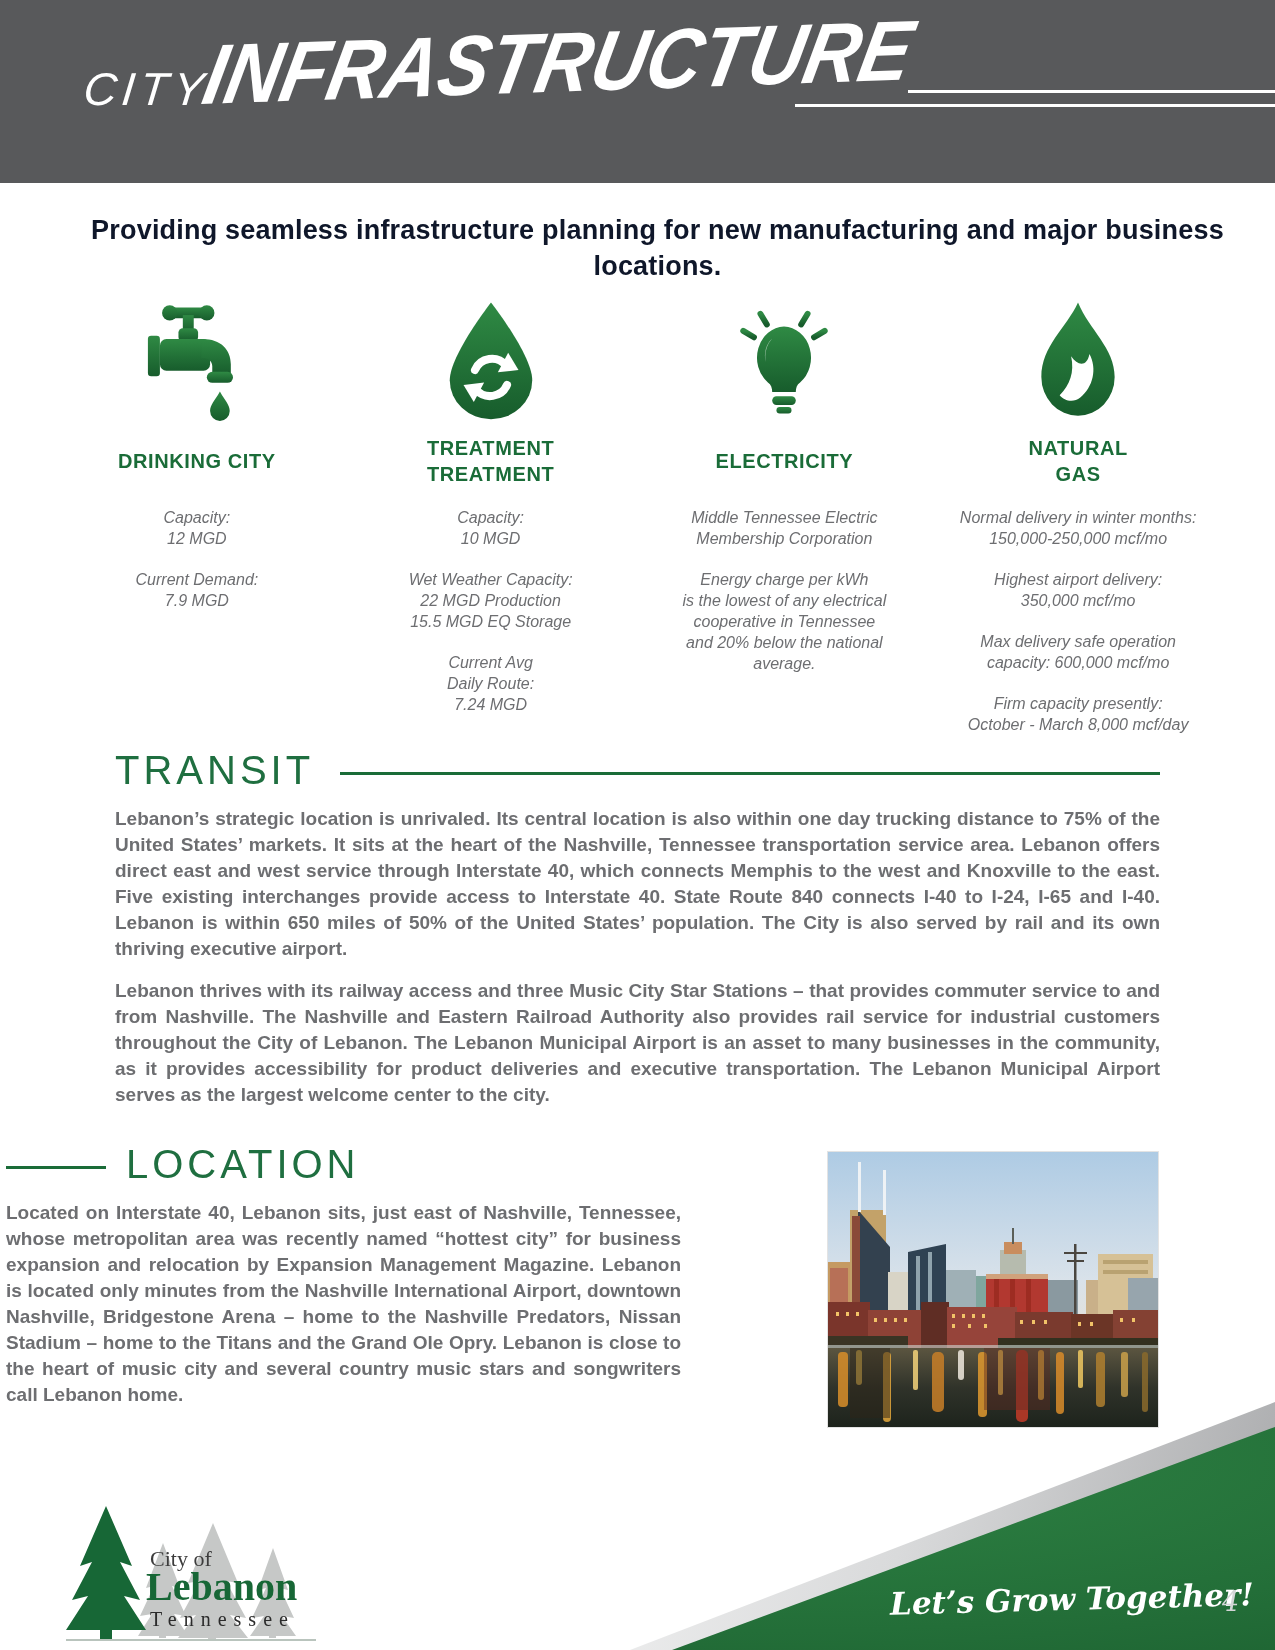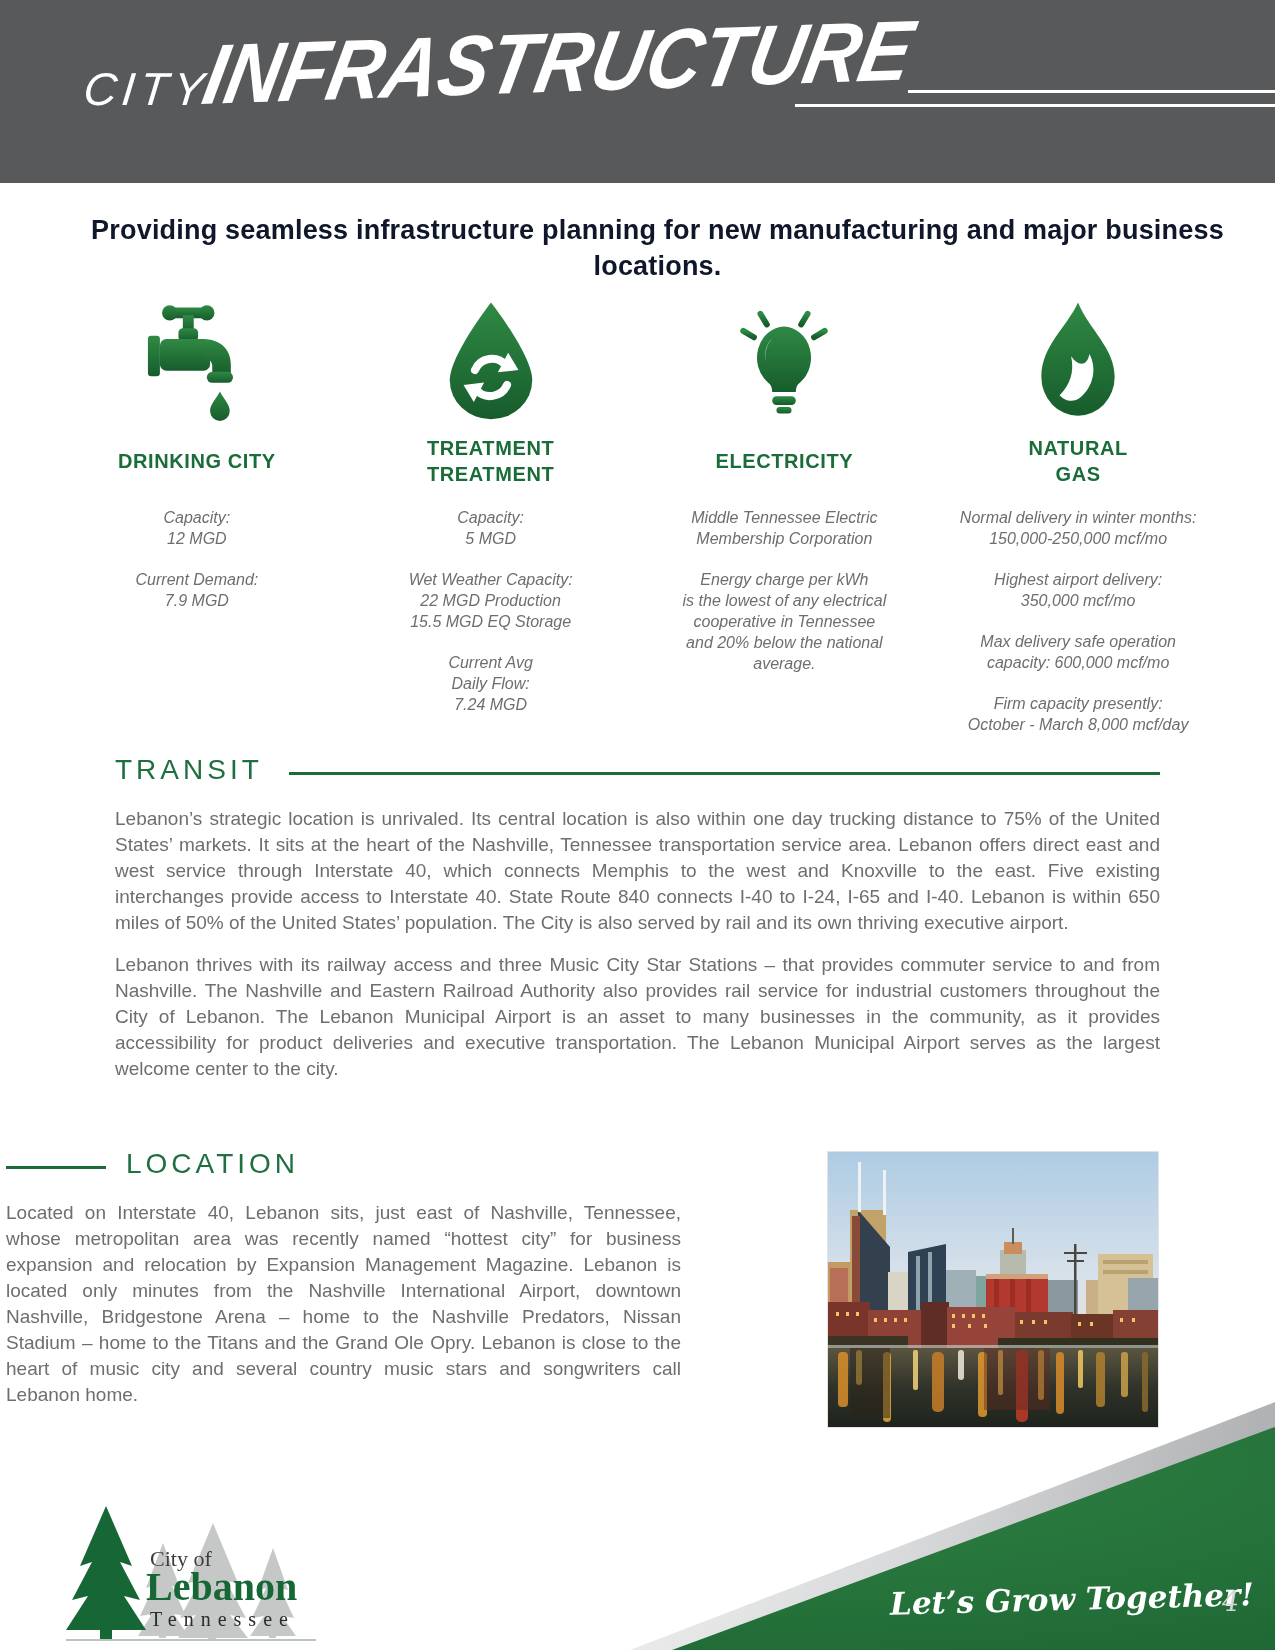--- a/index.html
+++ b/index.html
@@ -26,23 +26,23 @@
   .util-col{flex:1;text-align:center;padding:0 10px;}
   .util-icon{height:132px;display:flex;align-items:center;justify-content:center;}
   .util-title{margin-top:6px;height:54px;display:flex;flex-direction:column;justify-content:center;
         color:#1a6c38;font-weight:bold;font-size:20px;line-height:26px;letter-spacing:.6px;}
   .util-lines{margin-top:19px;font-style:italic;font-size:16px;line-height:21px;color:#6d6e71;}
   .util-lines .gap{height:20px;}
 
   
   .sec-transit{position:absolute;top:748px;left:115px;width:1045px;}
   .sec-head{display:flex;align-items:center;}
-  h2.sec-title{margin:0;font-size:28px;font-weight:300;color:#1f6f40;letter-spacing:4px;line-height:44px;text-align:center;}
+  h2.sec-title{margin:0;font-size:40px;font-weight:300;color:#1f6f40;letter-spacing:4px;line-height:44px;text-align:center;}
   .sec-rule{flex:1;height:3px;background:#1a6c38;margin-left:26px;margin-top:6px;}
-  p.body{ text-align:justify;font-size:19px;line-height:26px;color:#6d6e71;margin:14px 0 0;}
+  p.body{ text-align:justify;font-size:19px;line-height:26px;color:#6d6e71;margin:14px 0 0;font-weight:bold;}
   p.body + p.body{margin-top:16px;}
 
   .sec-location{position:absolute;top:1142px;left:0;width:1275px;padding-left:6px;}
   .loc-head{display:flex;align-items:center;}
   .loc-rule{width:100px;height:3px;background:#1a6c38;margin-right:20px;margin-top:6px;}
   .loc-body{margin-left:115px;margin-top:14px;width:675px;}
 
   .photo{position:absolute;left:828px;top:10px;width:330px;height:275px;
          box-shadow:0 0 0 1px #e3e3e3;}
 
@@ -129,28 +129,28 @@
           <polygon fill="#fff" points="70,47 79,62 61,64"></polygon>
           <polygon fill="#fff" points="40,90 31,75 49,73"></polygon>
         </svg>
       </div>
       <div class="util-title">
           <div>TREATMENT</div>
           <div>TREATMENT</div>
         </div>
       <div class="util-lines">
           <div>Capacity:</div>
-          <div>5 MGD</div>
+          <div>10 MGD</div>
           <div class="gap"></div>
           <div>Wet Weather Capacity:</div>
           <div>22 MGD Production</div>
           <div>15.5 MGD EQ Storage</div>
           <div class="gap"></div>
           <div>Current Avg</div>
-          <div>Daily Flow:</div>
+          <div>Daily Route:</div>
           <div>7.24 MGD</div>
         </div>
     </div>
 
     <div class="util-col">
       <div class="util-icon">
         <svg width="118" height="118" viewBox="0 0 110 110">
           <defs>
               <linearGradient id="gw3" x1="0" y1="0" x2="0" y2="1">
             <stop offset="0" stop-color="#2f8a44"></stop>

